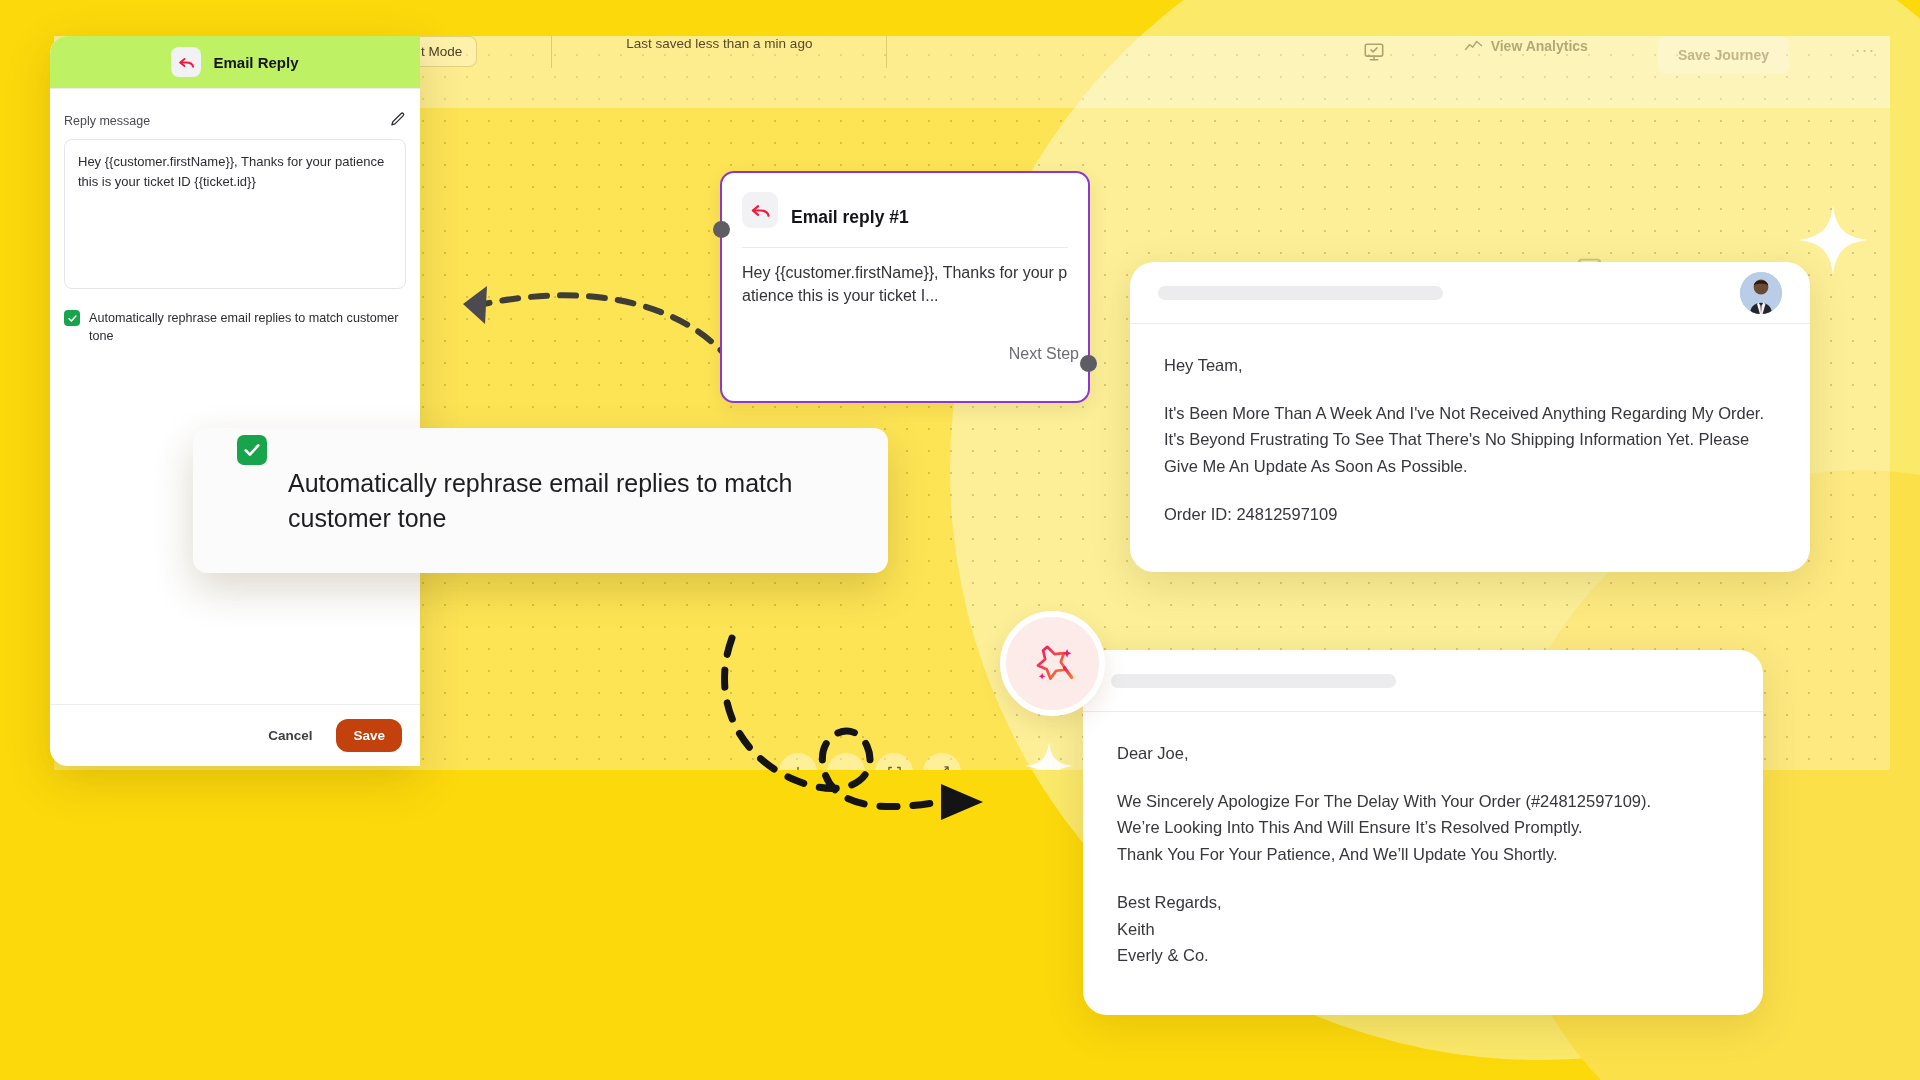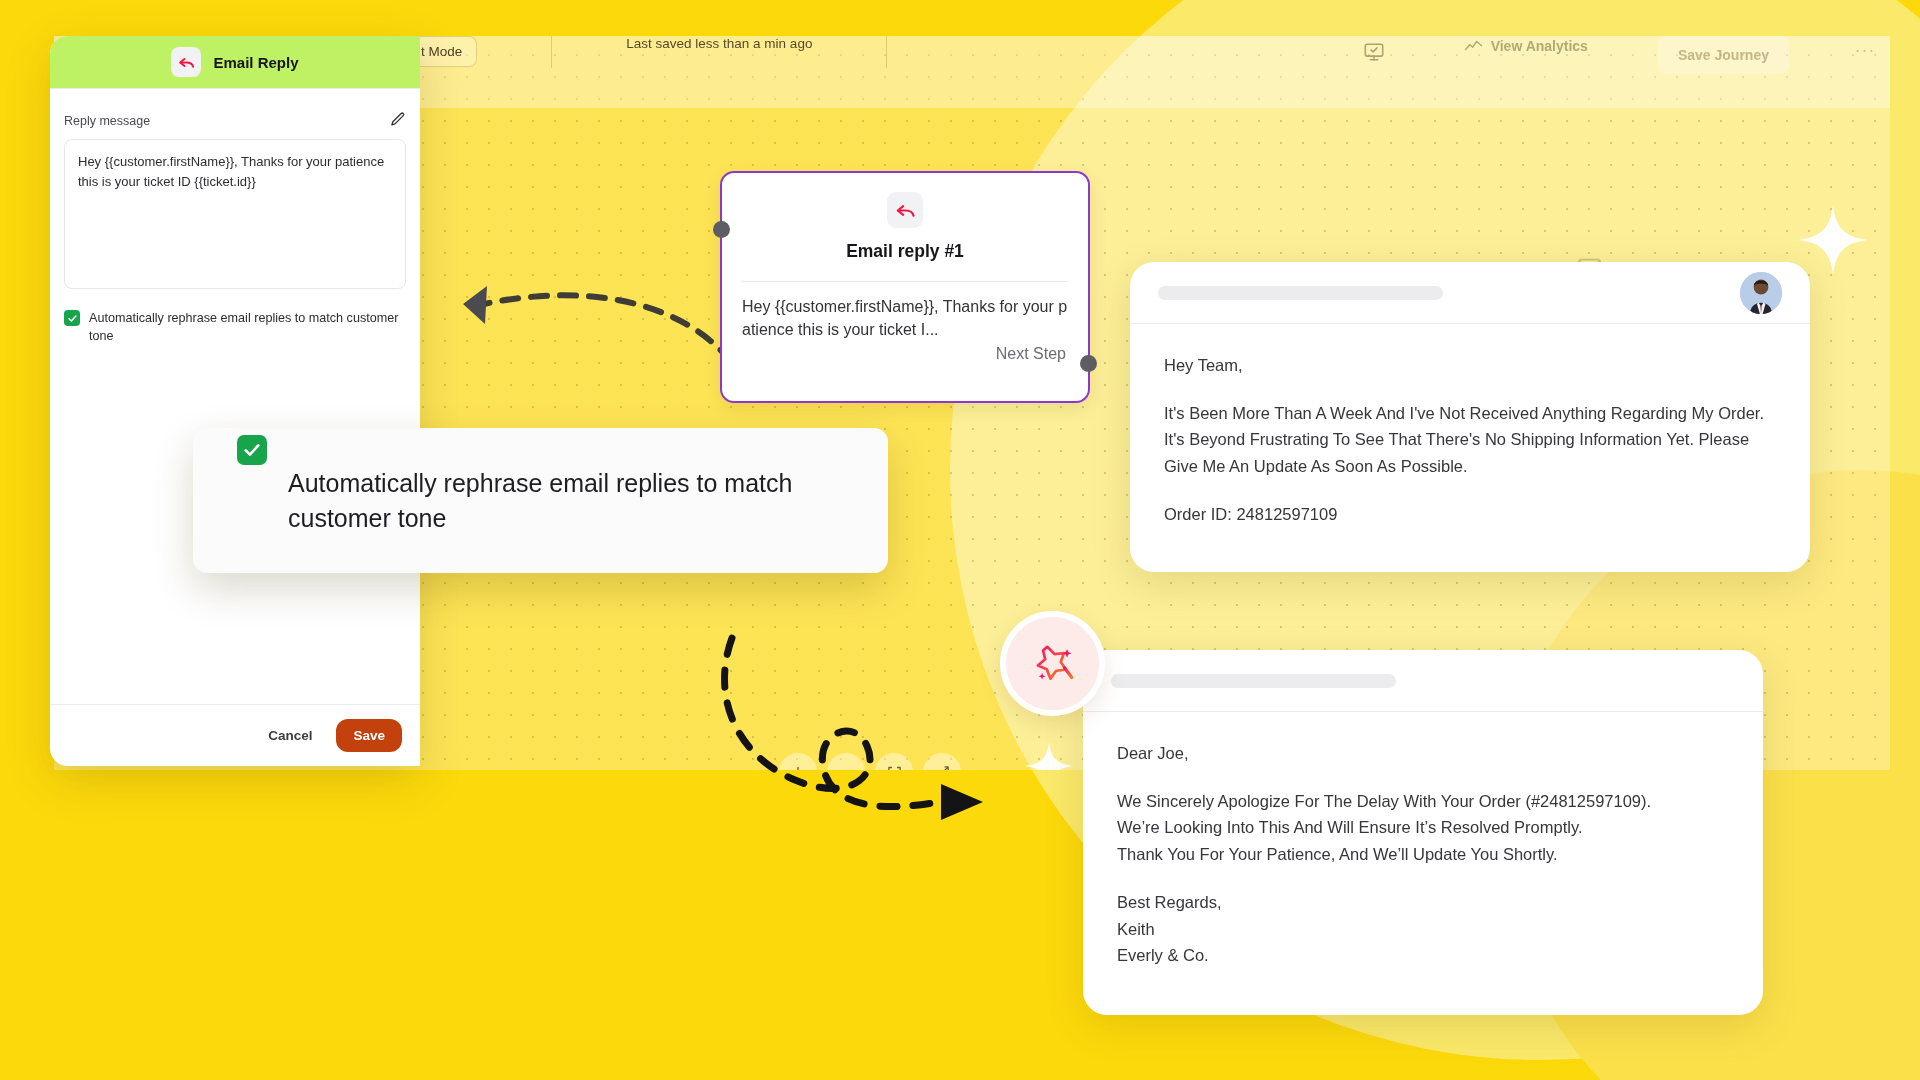--- a/index.html
+++ b/index.html
@@ -124,23 +124,22 @@
     position: absolute;
     left: 666px; top: 135px;
     width: 370px; height: 232px;
     background: #fff;
     border: 2.5px solid #8b37d6;
     border-radius: 14px;
     box-sizing: border-box;
     box-shadow: 0 6px 18px rgba(90,60,10,0.10);
   }
   .node-head {
-    display: flex; align-items: center; gap: 13px;
+    display: flex; align-items: flex-end; gap: 13px;
     padding: 19px 20px 0 20px;
-    flex-direction: column;
   }
   .node-icon-box {
     width: 36px; height: 36px;
     border-radius: 9px;
     background: #f2f2f4;
     display: flex; align-items: center; justify-content: center;
     flex: none;
   }
   .node-title {
     font-size: 17.5px; font-weight: bold; color: #16161a;
@@ -149,21 +148,21 @@
     margin: 19px 20px 0 20px;
     height: 1px; background: #e9e9ee;
   }
   .node-body {
     padding: 14px 20px 0 20px;
     font-size: 16px; line-height: 1.42; color: #33333a;
     word-break: break-all;
   }
   .node-next {
     position: absolute;
-    right: 22px; bottom: 38px;
+    right: 9px; bottom: 38px;
     font-size: 16px; color: #6c6c76;
   }
   .port {
     position: absolute;
     width: 17px; height: 17px;
     border-radius: 50%;
     background: #5d5d63;
   }
   .port-in  { left: -9px;  top: 48px; }
   .port-out { right: -9px; top: 182px; }

